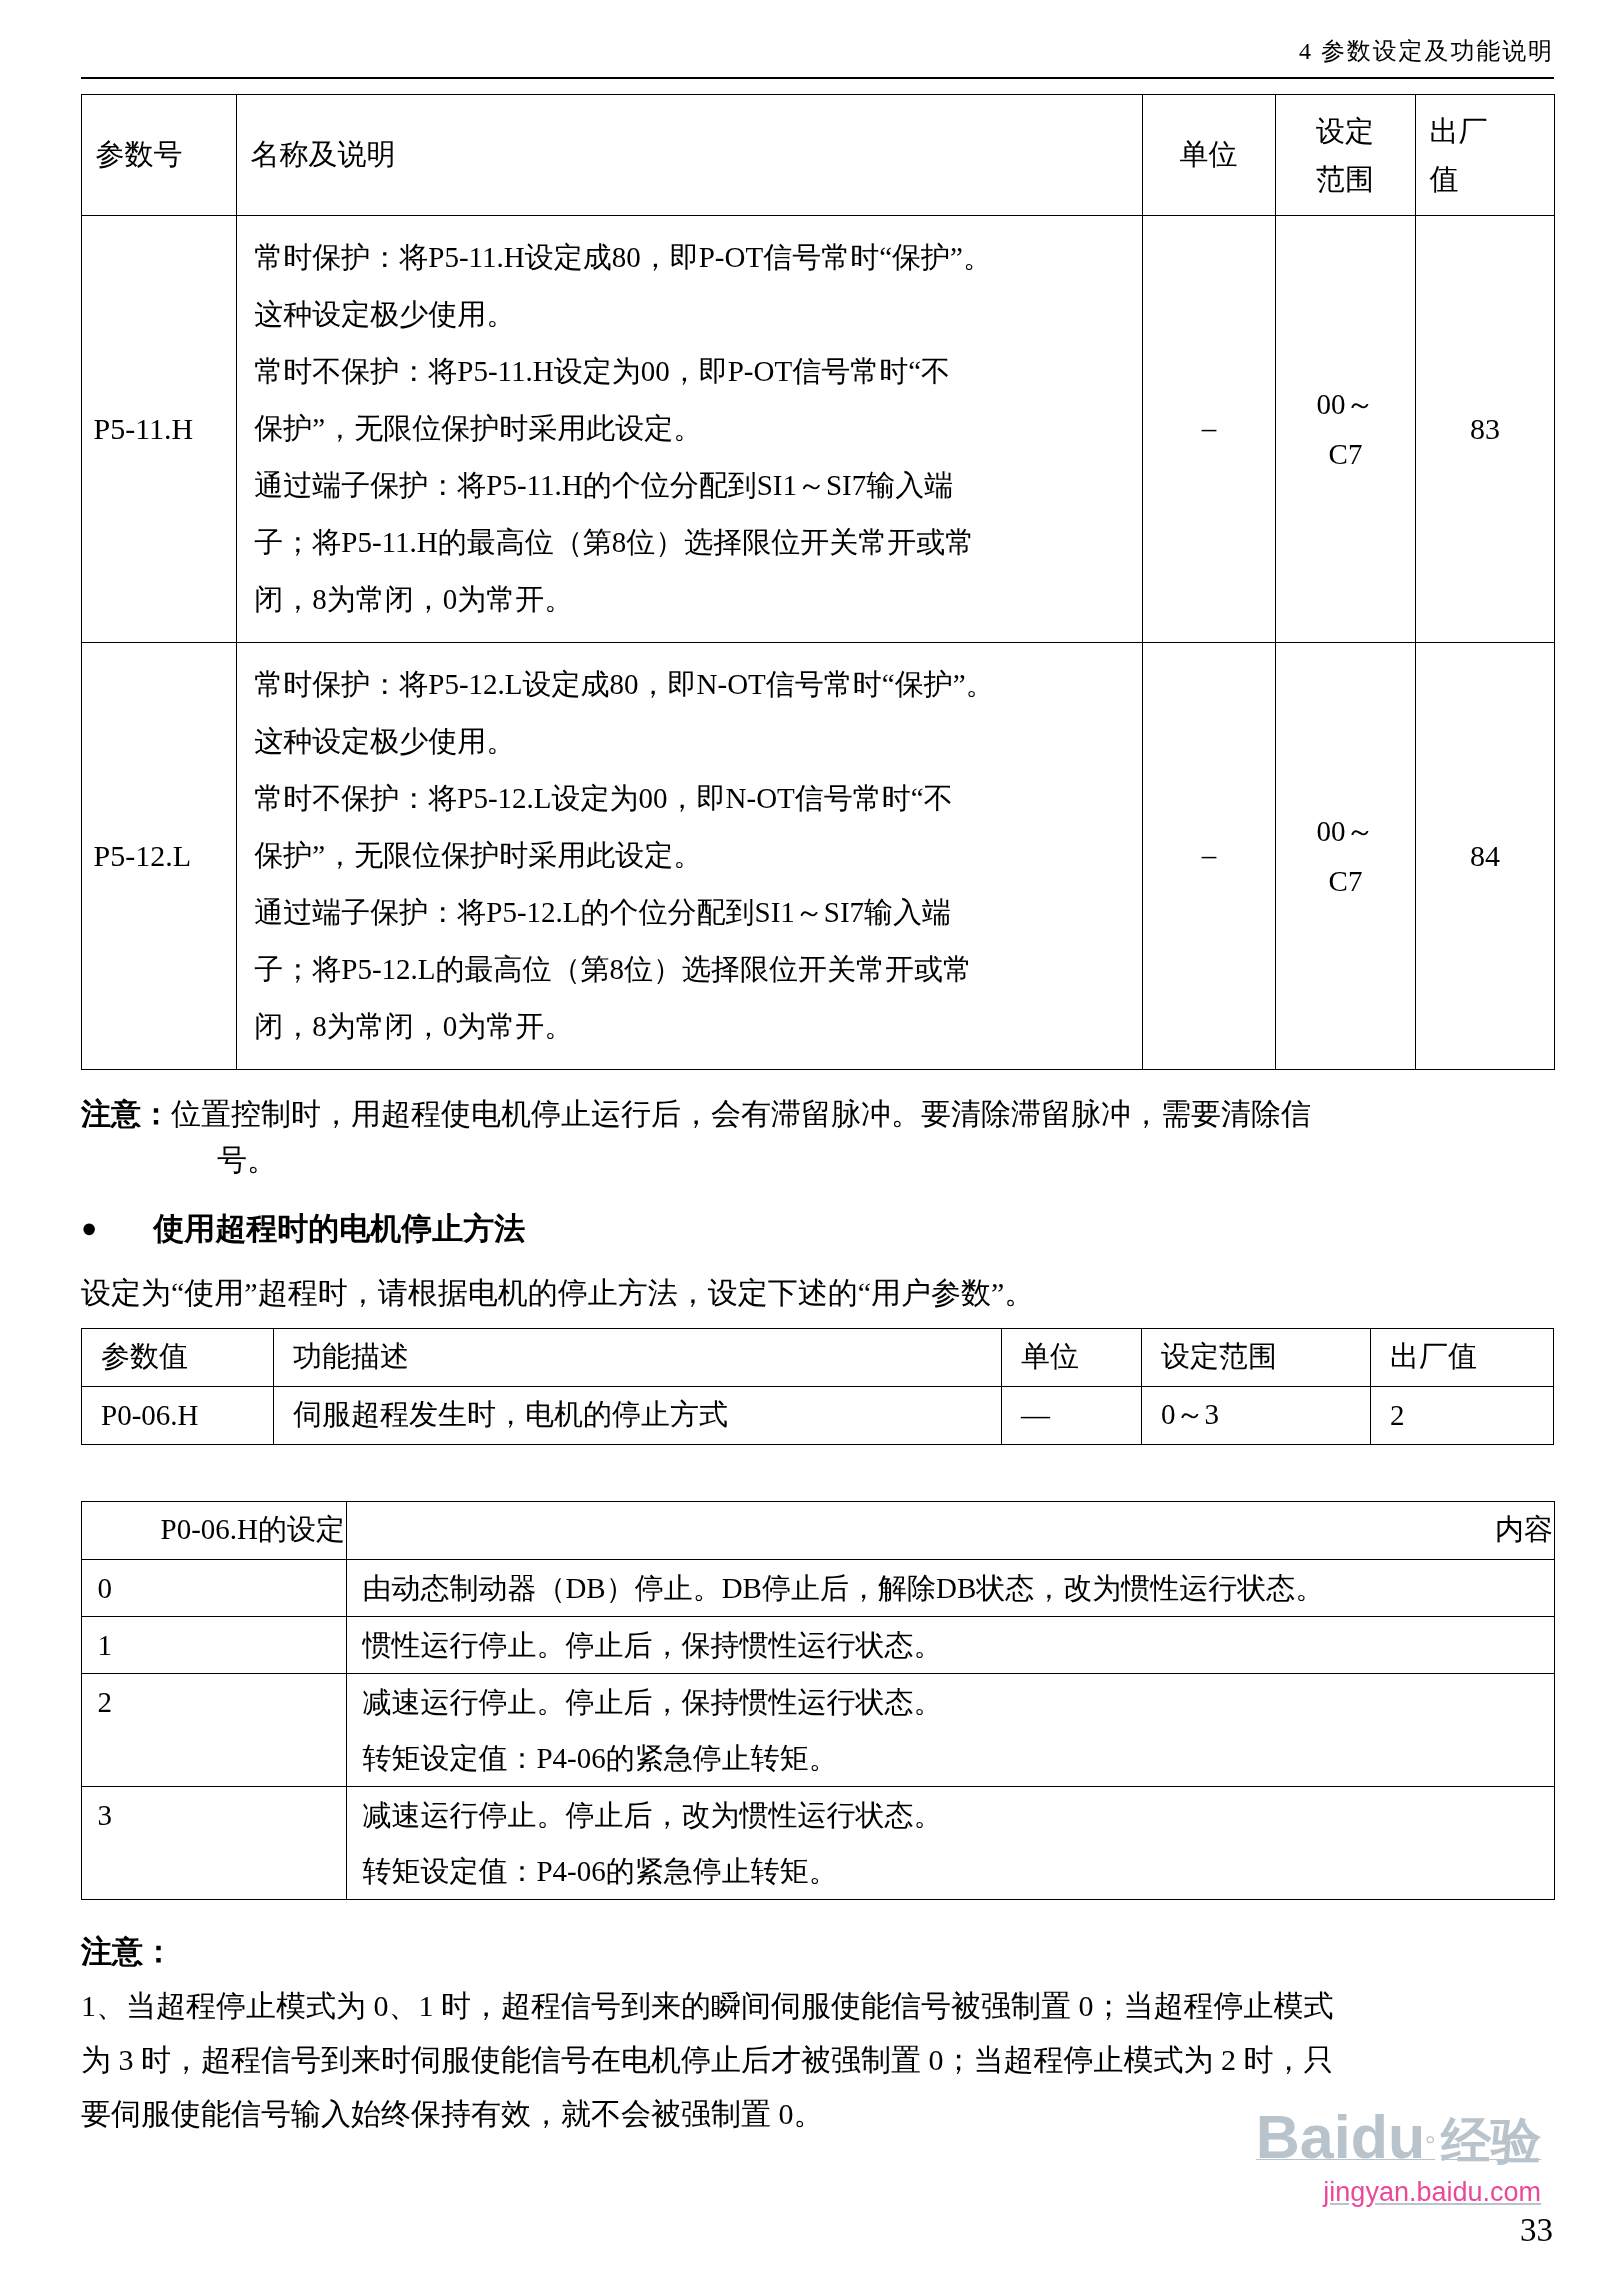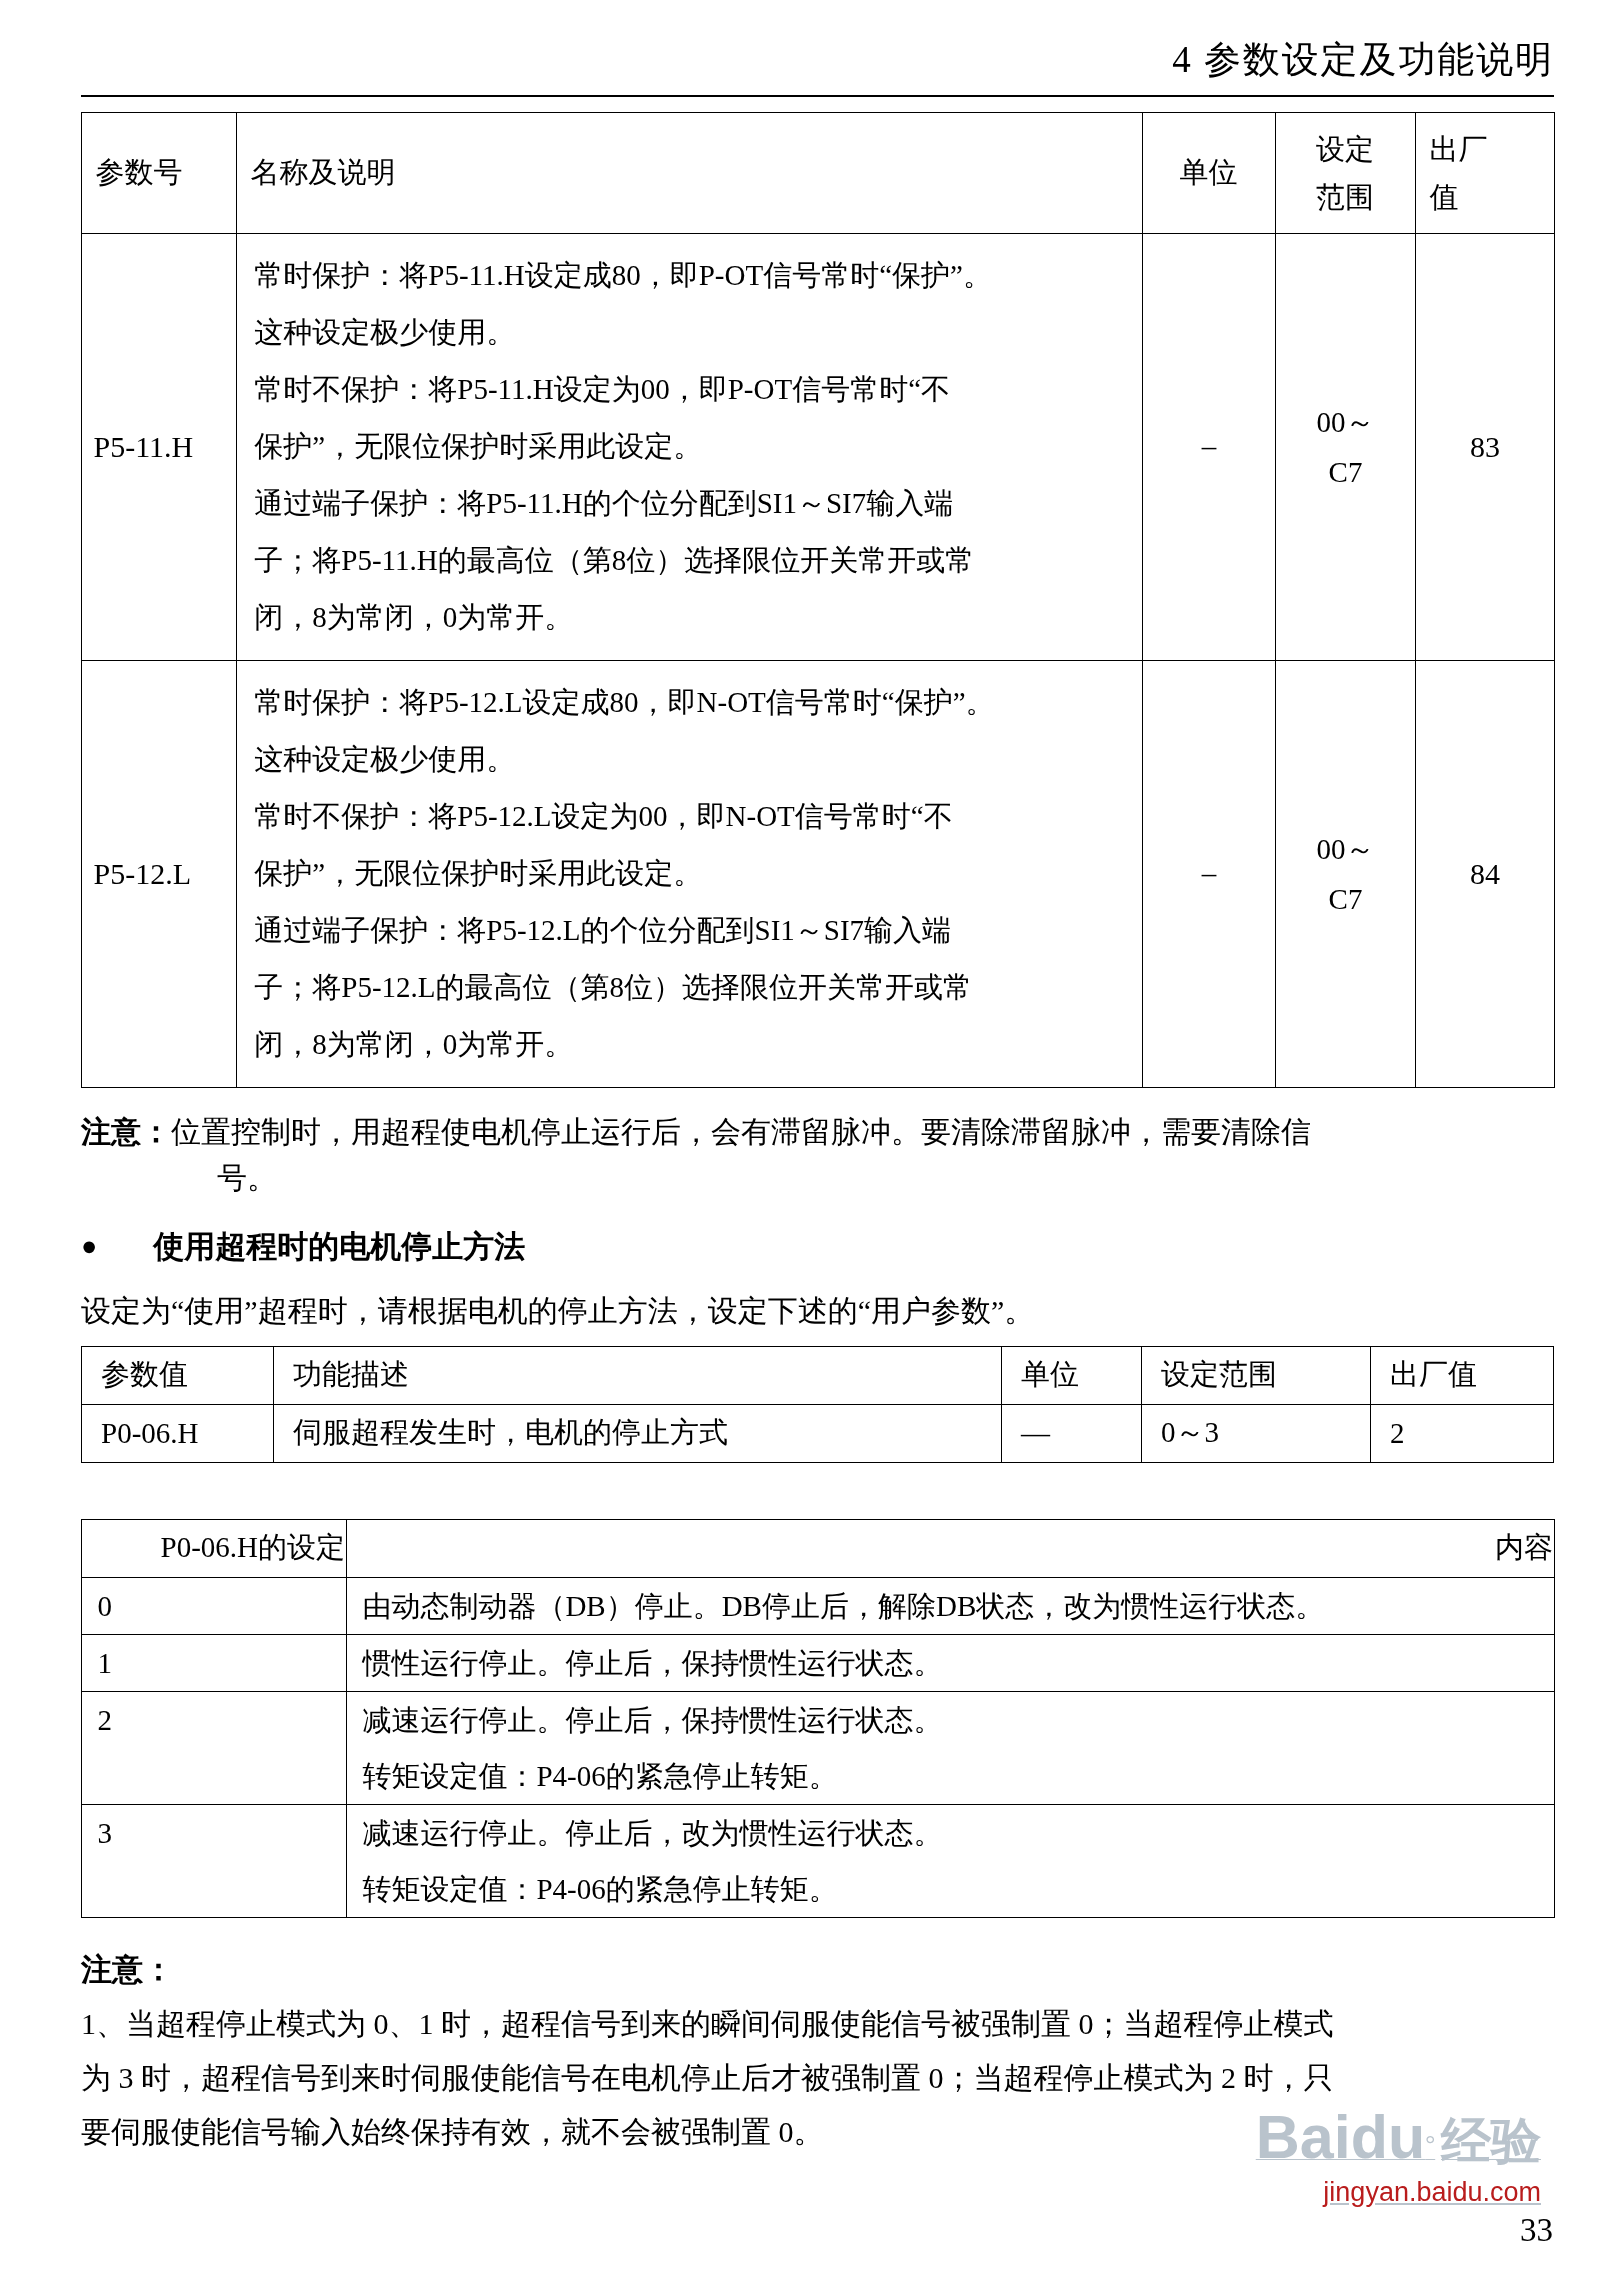--- a/index.html
+++ b/index.html
@@ -14,21 +14,21 @@
   }
   .content {
     position: absolute;
     left: 81px;
     top: 0;
     width: 1473px;
   }
   .doc-header {
     padding-top: 35px;
     text-align: right;
-    font-size: 37px;
+    font-size: 24px;
     letter-spacing: 1.9px;
   }
   .header-rule {
     margin-top: 9.6px;
     border-bottom: 2.9px solid #000;
     height: 0;
   }
   table {
     border-collapse: collapse;
     width: 1473px;
@@ -93,21 +93,21 @@
     right: 72px;
     top: 2102px;
     text-align: right;
     color: #b9c3cc;
     z-index: 2;
     text-decoration: underline;
   }
   .wm-brand { font-size: 61px; font-weight: bold; font-family: "Liberation Sans", sans-serif; }
   .wm-sup { font-size: 25px; vertical-align: super; }
   .wm-cn { font-size: 50px; font-weight: bold; margin-left: 5.8px; }
-  .wm-url { font-size: 27px; color: #b91c1c; margin-top: 1.9px; font-family: "Liberation Sans", sans-serif; }
+  .wm-url { font-size: 27px; color: #ec4899; margin-top: 1.9px; font-family: "Liberation Sans", sans-serif; }
   .page-number {
     position: absolute;
     right: 60px;
     top: 2212px;
     font-size: 33px;
     z-index: 3;
   }
 </style>
 </head>
 <body>

